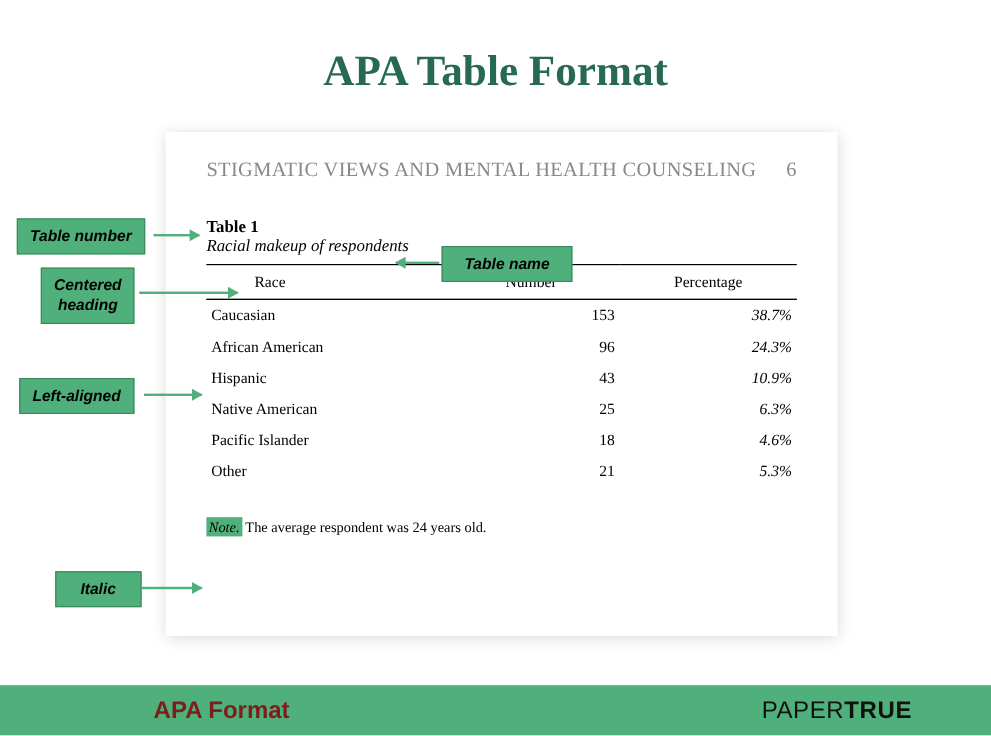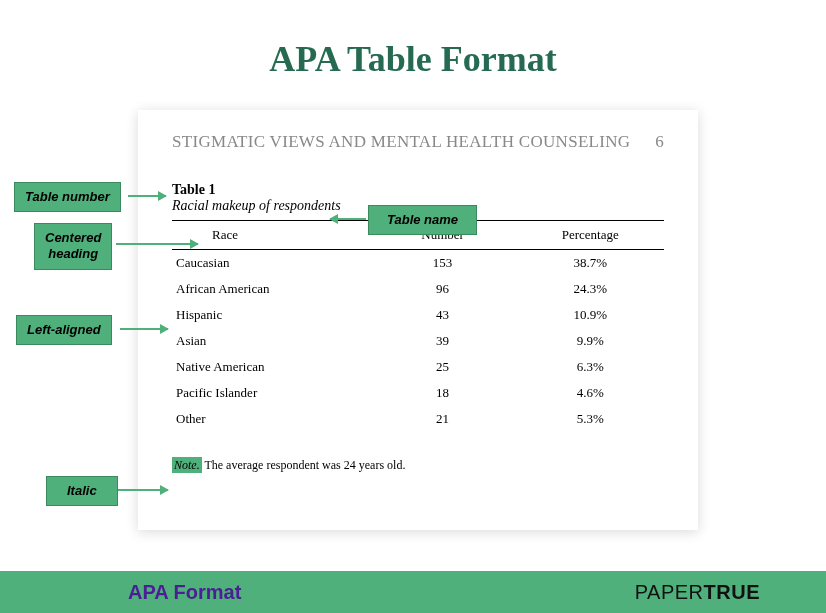--- a/index.html
+++ b/index.html
@@ -60,22 +60,22 @@
     font-weight: normal;
     padding: 6px 4px 6px 4px;
   }
   .apa-table th.col-race { text-align: left; padding-left: 40px; width: 40%; }
   .apa-table th.col-num { text-align: center; width: 30%; }
   .apa-table th.col-pct { text-align: center; width: 30%; }
   .apa-table tbody td {
     padding: 5px 4px;
   }
   .apa-table td.c-race { text-align: left; padding-left: 4px; }
-  .apa-table td.c-num { text-align: center; }
-  .apa-table td.c-pct { text-align: center; }
+  .apa-table td.c-num { text-align: right; }
+  .apa-table td.c-pct { text-align: right; font-style: italic; }
   .apa-table tbody tr.total-row {
     border-top: 1px solid #000;
     border-bottom: 1.5px solid #000;
   }
   .note-line {
     margin-top: 26px;
     font-size: 12px;
   }
   .note-line .note-label {
     font-style: italic;
@@ -126,21 +126,21 @@
     background: #4fb07b;
     display: flex;
     justify-content: space-between;
     align-items: center;
     padding: 0 66px 0 128px;
   }
   .footer-title {
     font-family: Verdana, Arial, sans-serif;
     font-weight: bold;
     font-size: 20px;
-    color: #4c1d95;
+    color: #7f1d1d;
   }
   .brand {
     font-family: Arial, Helvetica, sans-serif;
     font-size: 20px;
     letter-spacing: 0.5px;
     color: #111;
   }
   .brand .light { font-weight: 300; }
   .brand .bold { font-weight: 900; }
   
@@ -176,25 +176,20 @@
         <td class="c-race">African American</td>
         <td class="c-num">96</td>
         <td class="c-pct">24.3%</td>
       </tr>
       <tr>
         <td class="c-race">Hispanic</td>
         <td class="c-num">43</td>
         <td class="c-pct">10.9%</td>
       </tr>
       <tr>
-        <td class="c-race">Asian</td>
-        <td class="c-num">39</td>
-        <td class="c-pct">9.9%</td>
-      </tr>
-      <tr>
         <td class="c-race">Native American</td>
         <td class="c-num">25</td>
         <td class="c-pct">6.3%</td>
       </tr>
       <tr>
         <td class="c-race">Pacific Islander</td>
         <td class="c-num">18</td>
         <td class="c-pct">4.6%</td>
       </tr>
       <tr>

